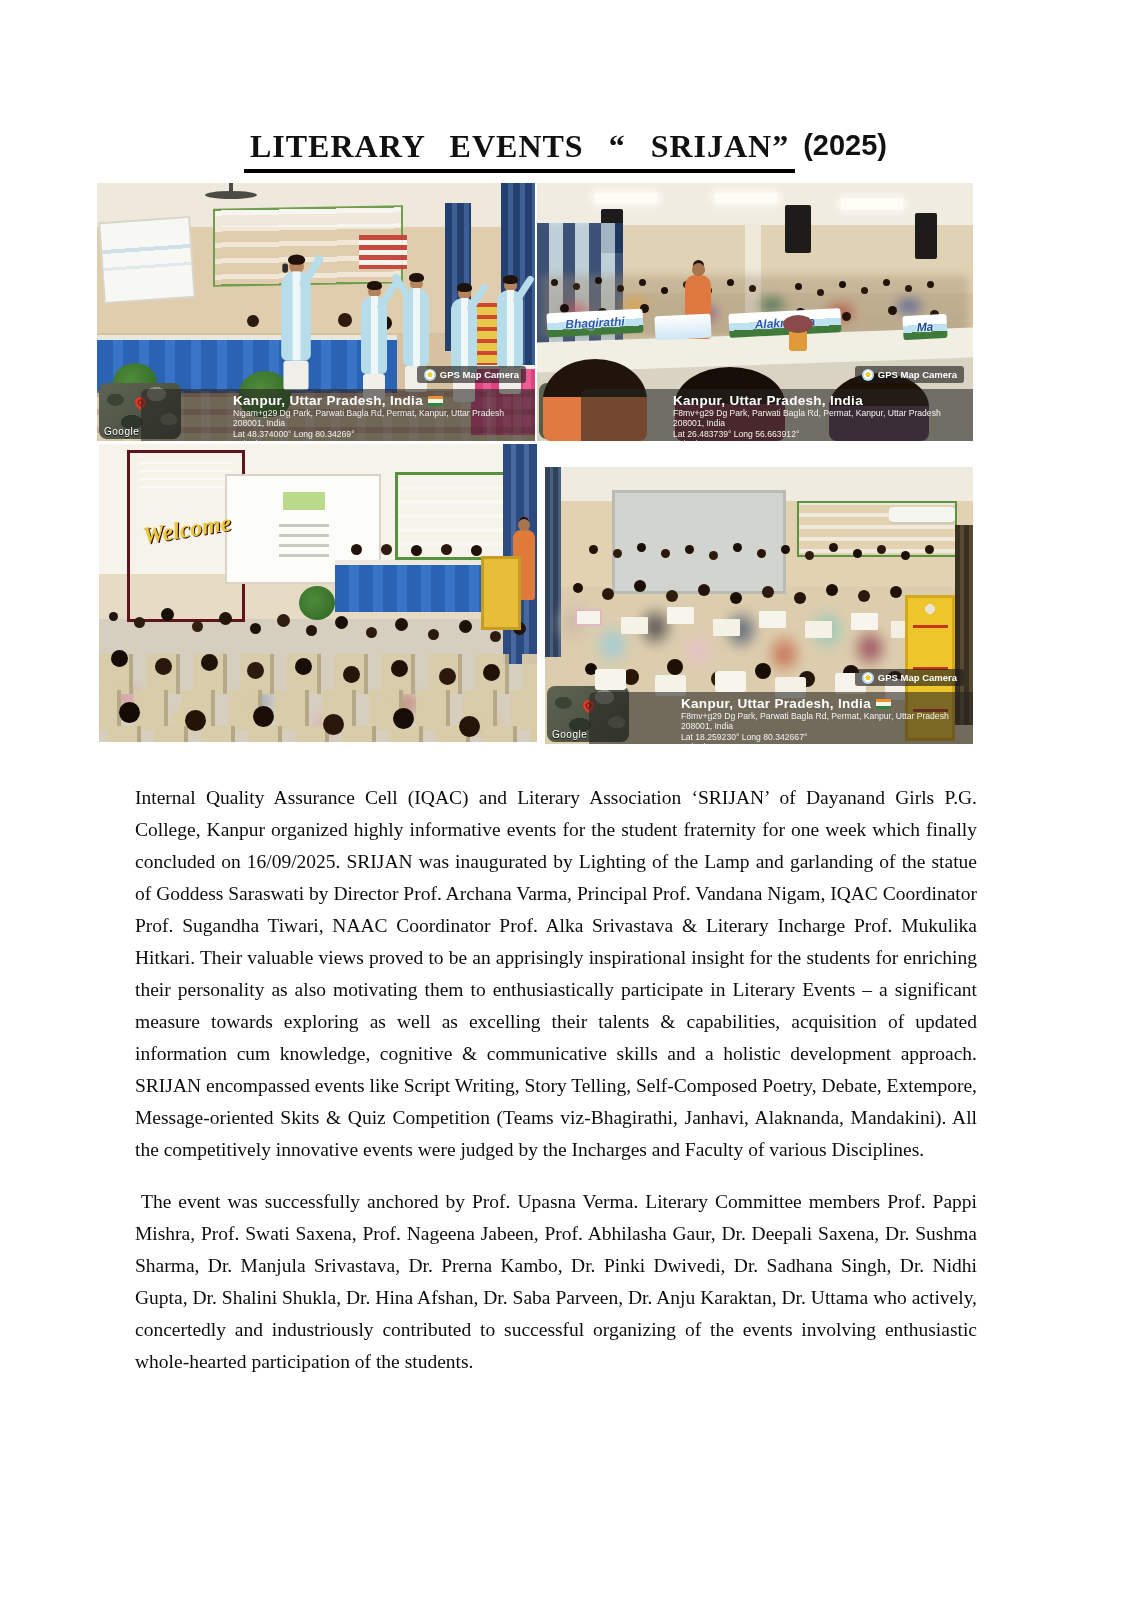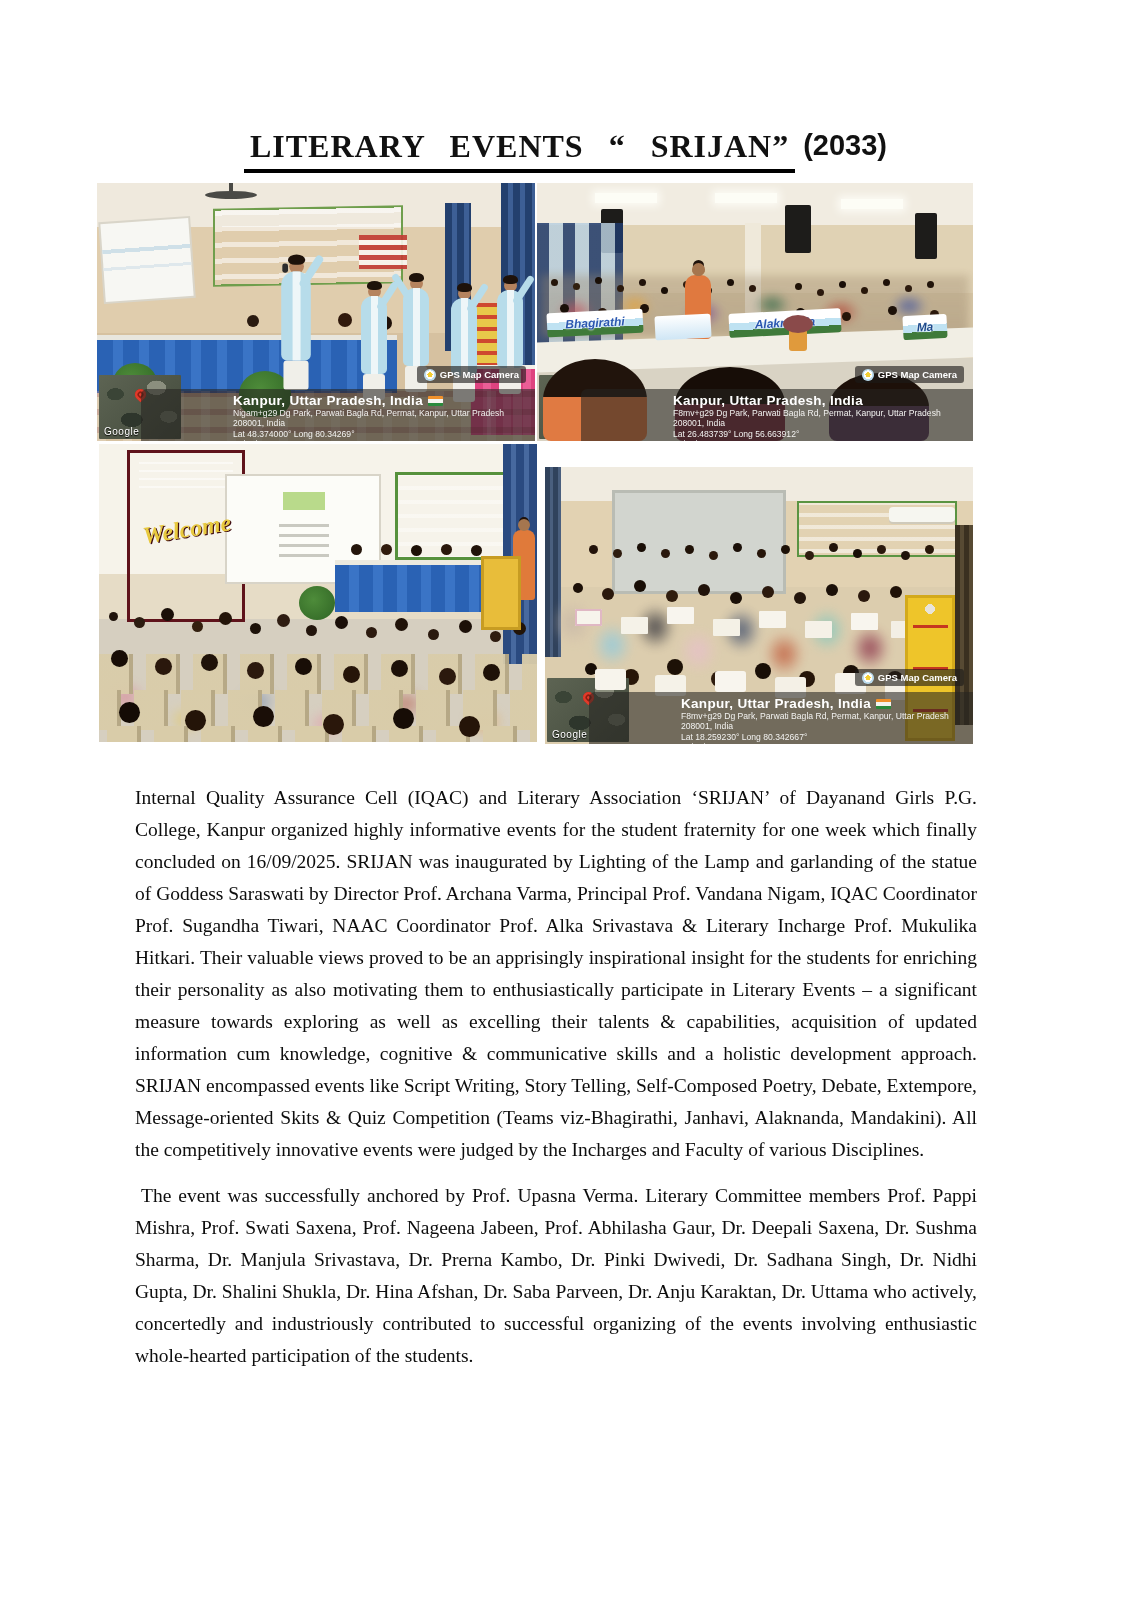--- a/index.html
+++ b/index.html
@@ -29,21 +29,21 @@
   .photo4 { left:448px;top:284px;width:428px; height:277px; }
 
   
   .gpsbar {
     position:absolute; left:44px; right:0; bottom:0; height:52px;
     background:rgba(38,36,33,.58); border-radius:6px 0 0 0;
     display:flex; align-items:flex-start; padding:4px 6px 3px 92px;
     font-family:"Liberation Sans", sans-serif; color:#fff; z-index:9;
   }
   .mapthumb {
-    position:absolute; left:2px; bottom:2px; width:82px; height:64px; border-radius:1px;
+    position:absolute; left:2px; bottom:2px; width:82px; height:56px; border-radius:8px;
     background:
       radial-gradient(14px 10px at 20% 30%, #3a4436 0 60%, transparent 61%),
       radial-gradient(16px 12px at 70% 20%, #8b8f7e 0 60%, transparent 61%),
       radial-gradient(18px 12px at 40% 70%, #2e362c 0 60%, transparent 61%),
       radial-gradient(14px 10px at 85% 65%, #6d7262 0 60%, transparent 61%),
       linear-gradient(135deg, #5d6453, #434a3c);
   }
   .pin { position:absolute; left:50%; top:14px; width:11px; height:11px; margin-left:-5px;
     border-radius:50% 50% 50% 0; transform:rotate(-45deg); background:#e03a2a;
     box-shadow:inset 0 0 0 2.5px #e03a2a, inset 0 0 0 4px #8c1d12; }
@@ -265,27 +265,27 @@
   .p4-certs { position:absolute; left:30px; top:142px; width:27px; height:17px; border-radius:1px;
     background:#f7f4ec; box-shadow:inset 0 0 0 2px #e0b8c4,
       46px 8px 0 #f5f2e8, 92px -2px 0 #f8f5ee, 138px 10px 0 #f4f1e6, 184px 2px 0 #f7f4ec,
       230px 12px 0 #f5f1e7, 276px 4px 0 #f8f5ee, 316px 12px 0 #f3efe5,
       22px 62px 0 2px #f7f4ec, 82px 68px 0 2px #f5f2e8, 142px 64px 0 2px #f8f5ee,
       202px 70px 0 2px #f4f0e6, 262px 66px 0 2px #f7f3eb, 312px 72px 0 2px #f5f1e7; z-index:3; }
 
   
   .textblock { margin:38px 154px 0 135px; }
   .textblock p { font-size:19.5px; line-height:32px; text-align:justify; color:#0d0d0d; }
-  .textblock p.second { margin-top:14px; text-indent:6px; }
+  .textblock p.second { margin-top:20px; text-indent:6px; }
 </style>
 </head>
 <body>
 
 <div class="title-row">
-  <span class="title-main">LITERARY EVENTS “ SRIJAN”</span><span class="title-year">(2033)</span>
+  <span class="title-main">LITERARY EVENTS “ SRIJAN”</span><span class="title-year">(2025)</span>
 </div>
 
 <div class="collage">
 
   <div class="photo photo1">
     <div class="p1-fan"></div>
     <div class="p1-screen"></div>
     <div class="p1-banner"></div>
     <div class="p1-redsign"></div>
     <div class="p1-curtain-b"></div>

